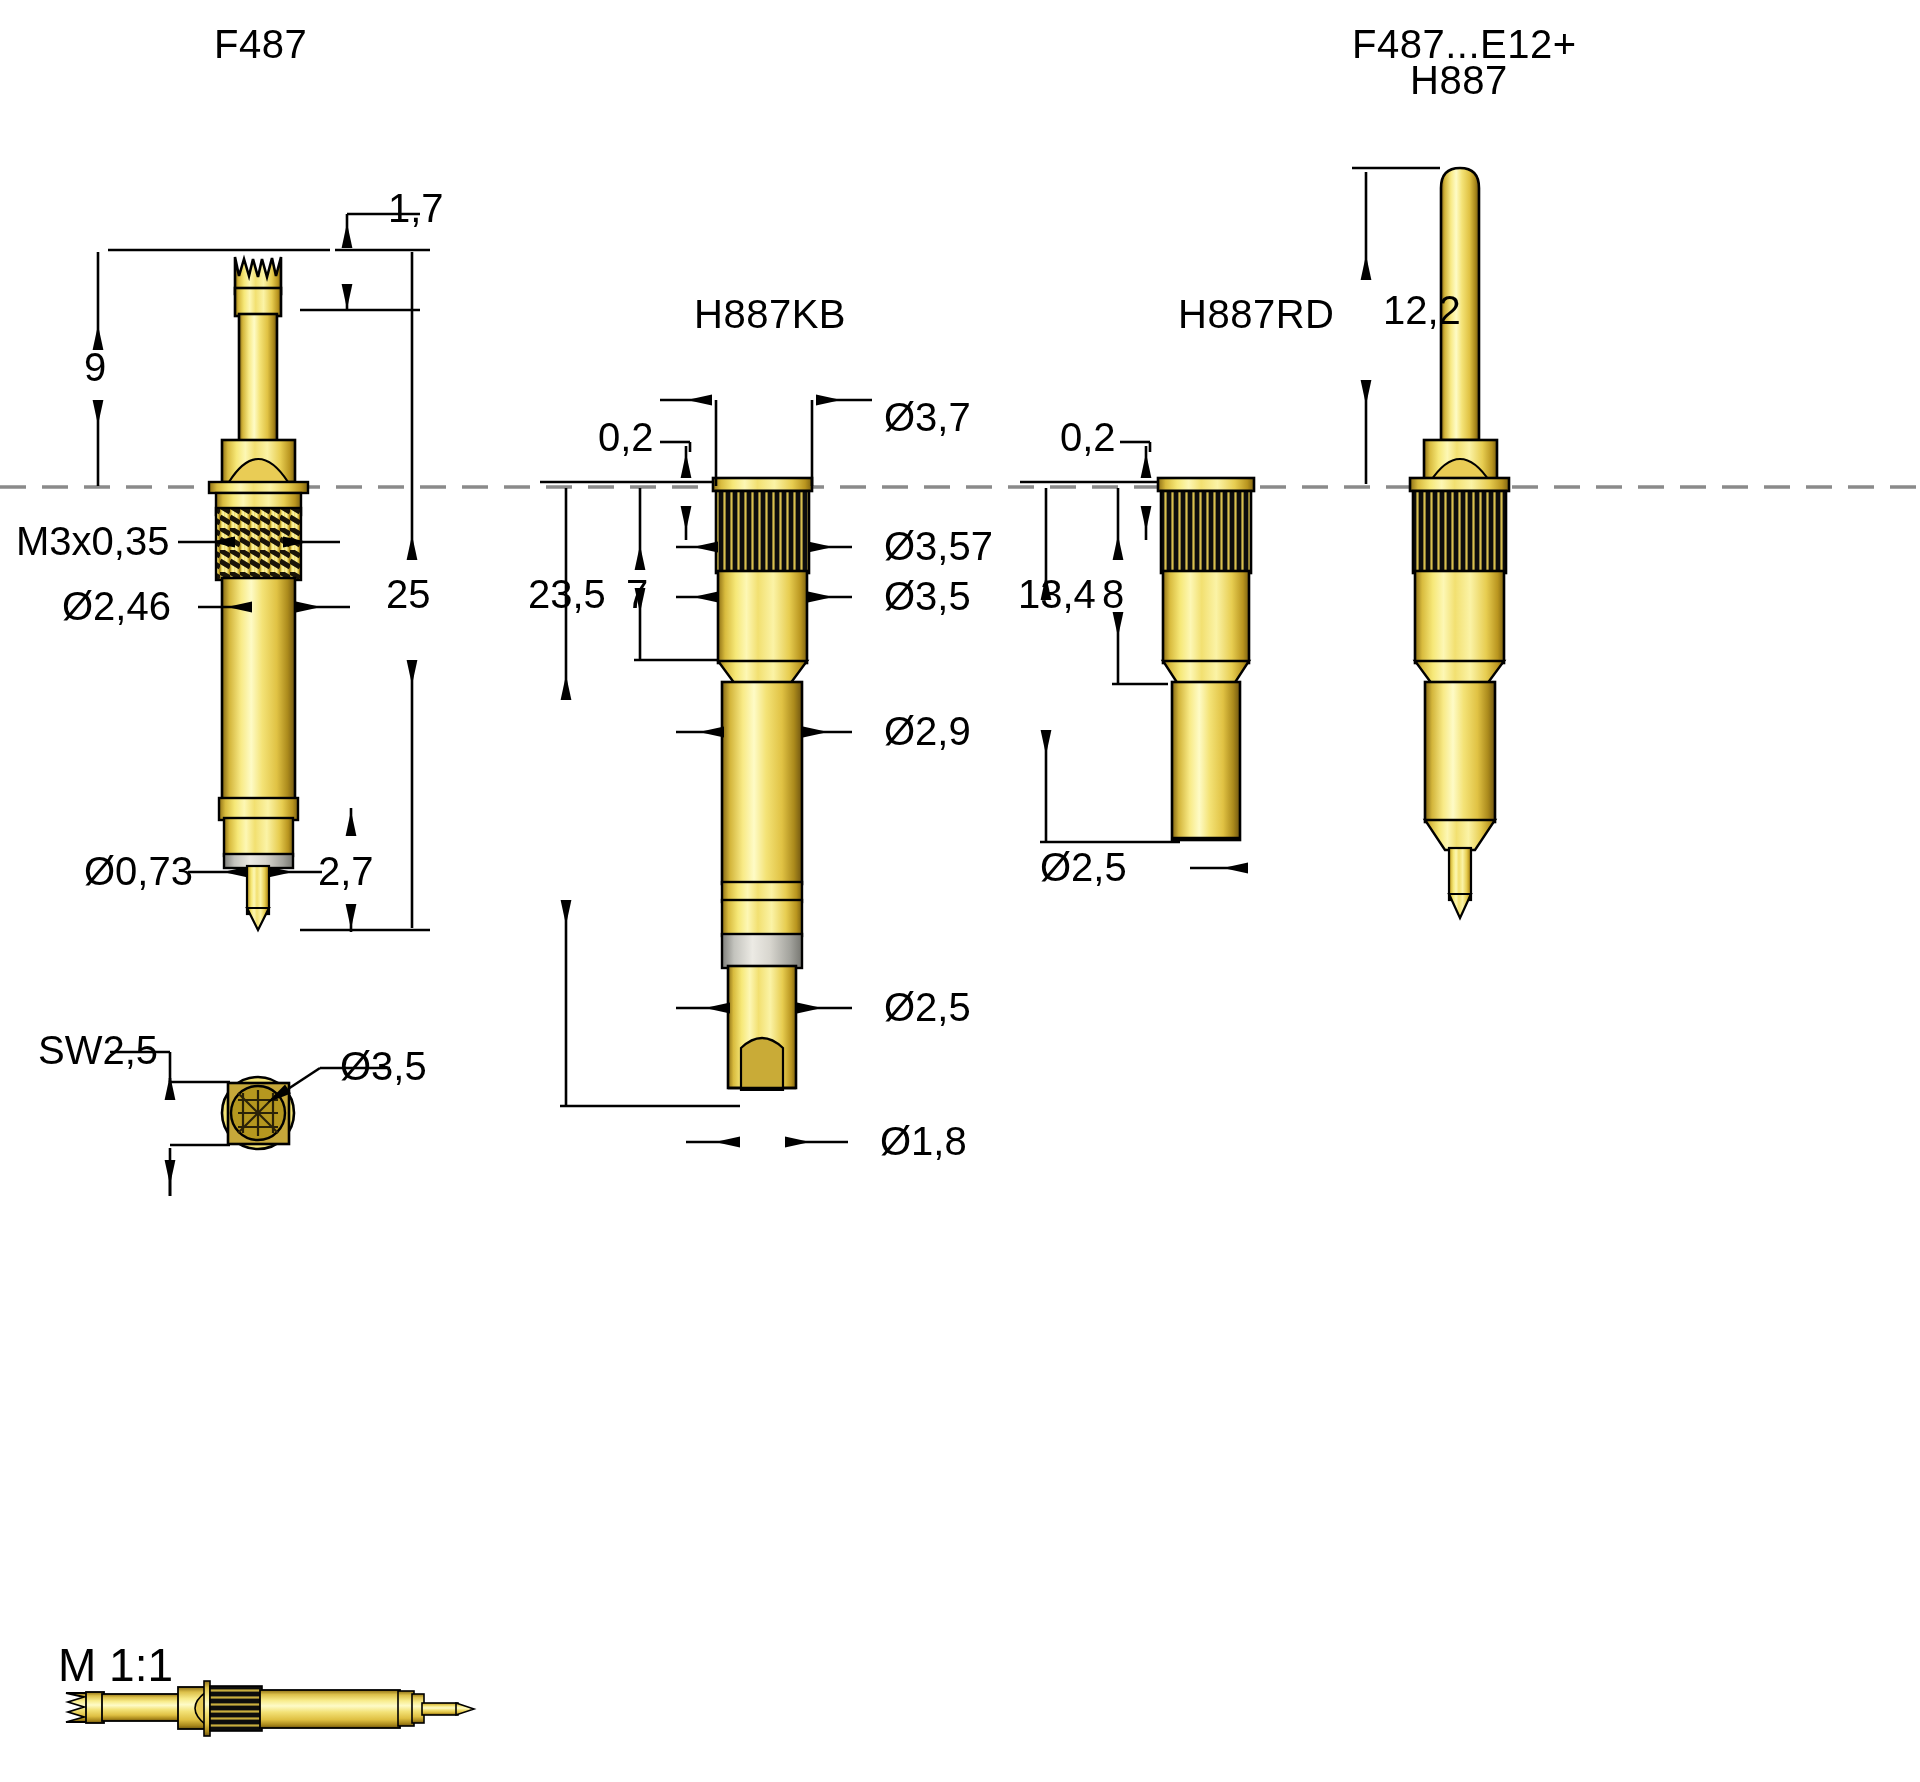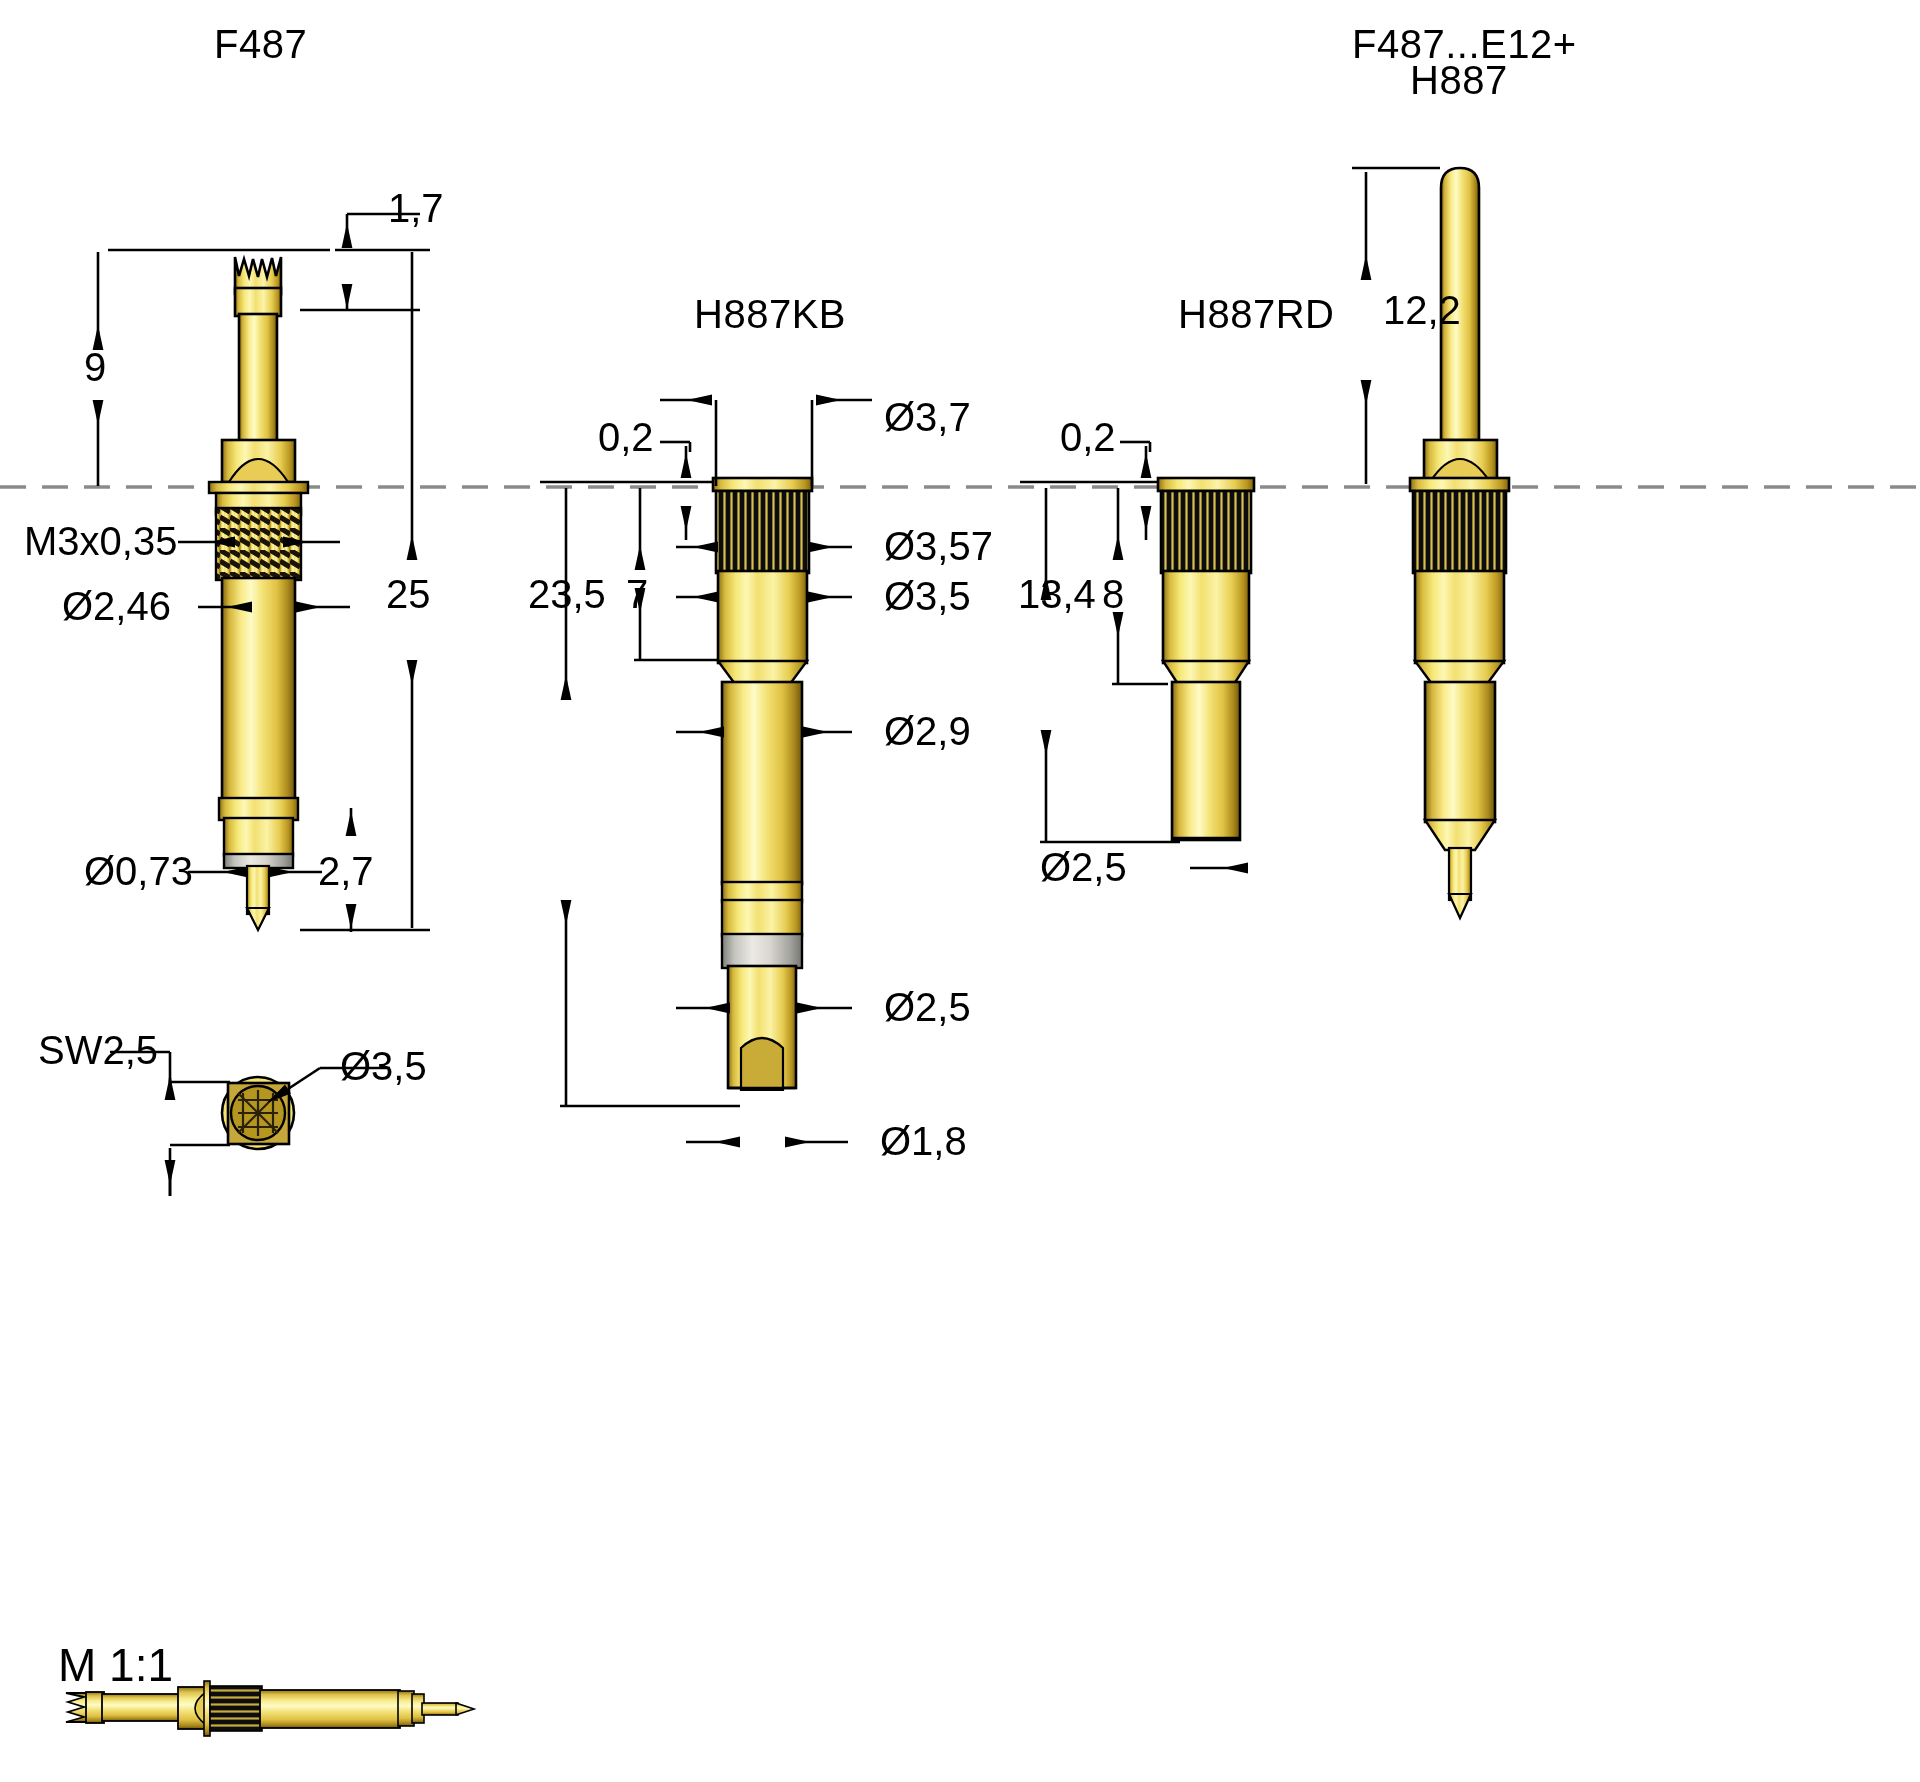--- a/index.html
+++ b/index.html
@@ -310,21 +310,21 @@
 
 <div class="lbl title" style="left:214px;top:22px;">F487</div>
 <div class="lbl title" style="left:694px;top:292px;">H887KB</div>
 <div class="lbl title" style="left:1130px;top:292px;margin-left:48px;">H887RD</div>
 <div class="lbl title" style="left:1352px;top:22px;">F487...E12+</div>
 <div class="lbl title" style="left:1410px;top:58px;">H887</div>
 
 <div class="lbl dim" style="left:388px;top:186px;">1,7</div>
 <div class="lbl dim" style="left:84px;top:345px;">9</div>
 <div class="lbl dim" style="left:386px;top:572px;">25</div>
-<div class="lbl dim" style="left:24px;top:519px;text-align:right;">M3x0,35</div>
+<div class="lbl dim" style="left:16px;top:519px;text-align:right;">M3x0,35</div>
 <div class="lbl dim" style="left:62px;top:584px;">Ø2,46</div>
 <div class="lbl dim" style="left:84px;top:849px;">Ø0,73</div>
 <div class="lbl dim" style="left:318px;top:849px;">2,7</div>
 
 <div class="lbl dim" style="left:38px;top:1028px;">SW2,5</div>
 <div class="lbl dim" style="left:340px;top:1044px;">Ø3,5</div>
 
 <div class="lbl dim" style="left:598px;top:415px;">0,2</div>
 <div class="lbl dim" style="left:528px;top:572px;">23,5</div>
 <div class="lbl dim" style="left:626px;top:572px;">7</div>

